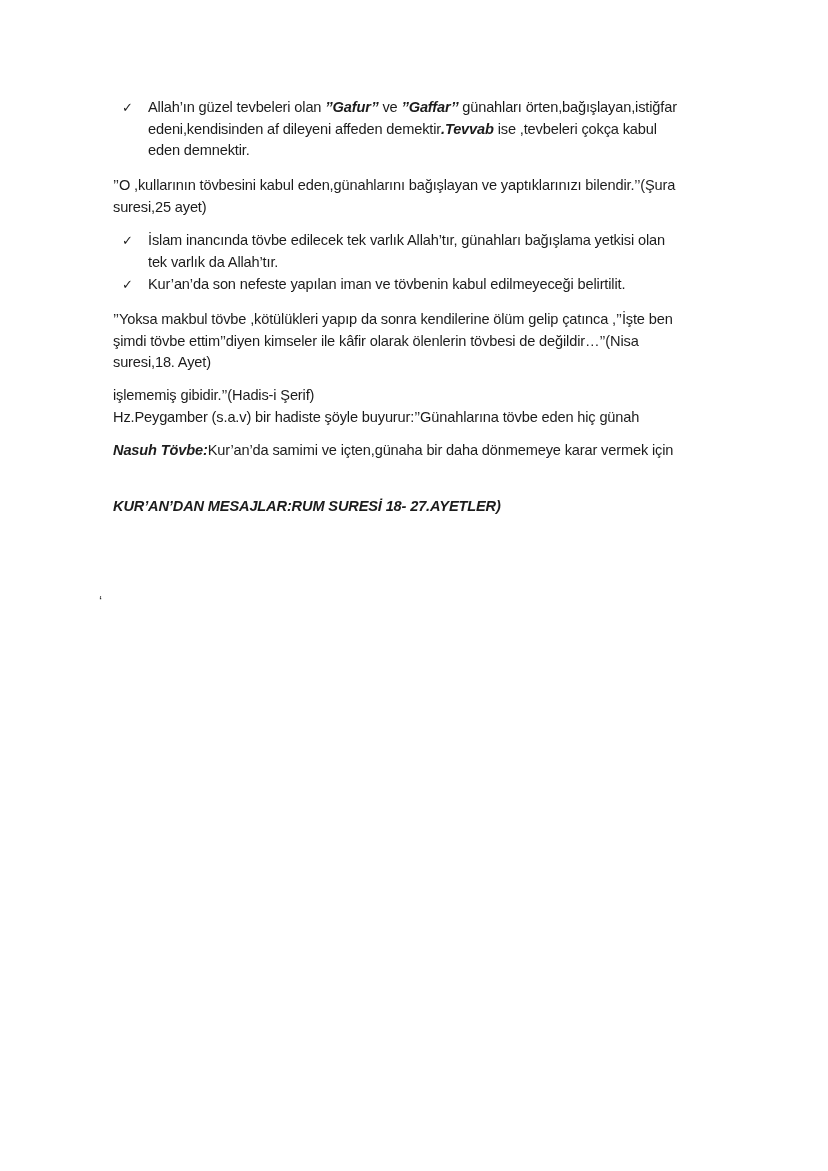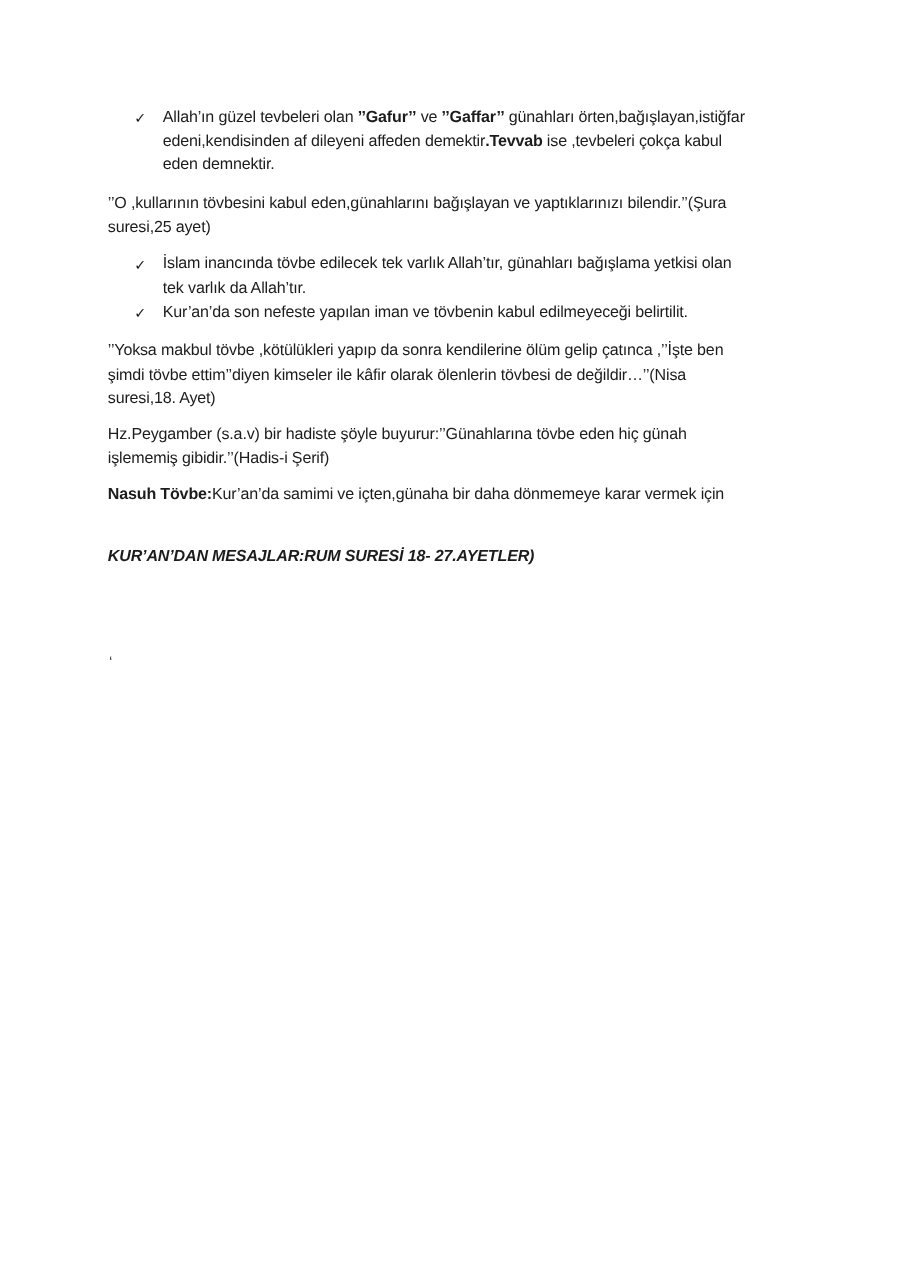--- a/index.html
+++ b/index.html
@@ -23,41 +23,41 @@
       background: #ffffff;
     }
     .text {
       font-size: 14.6px;
       line-height: 21.5px;
       letter-spacing: -0.15px;
       color: #1c1c1c;
     }
     .block {
       position: absolute;
-      left: 98px;
+      left: 113px;
       width: 640px;
     }
     .bullet {
       position: absolute;
       left: 122px;
       width: 630px;
     }
     .bullet .check {
       position: absolute;
       left: 0;
       top: 0;
       width: 14px;
       font-size: 13px;
       line-height: 21.5px;
       color: #1c1c1c;
     }
     .bullet .btext {
       margin-left: 26px;
     }
-    b { font-weight: bold; }
+    b { font-weight: bold; font-style: italic; }
     .heading {
       font-weight: bold;
     }
     .stray {
       position: absolute;
       left: 99px;
       top: 594px;
       font-size: 14px;
       line-height: 14px;
       color: #333;
@@ -95,22 +95,22 @@
     <div class="btext">Kur’an’da son nefeste yapılan iman ve tövbenin kabul edilmeyeceği belirtilit.</div>
   </div>
 
   <div class="block text" style="top:309px;">
     <div>’’Yoksa makbul tövbe ,kötülükleri yapıp da sonra kendilerine ölüm gelip çatınca ,’’İşte ben</div>
     <div>şimdi tövbe ettim’’diyen kimseler ile kâfir olarak ölenlerin tövbesi de değildir…’’(Nisa</div>
     <div>suresi,18. Ayet)</div>
   </div>
 
   <div class="block text" style="top:385px;">
+    <div>işlememiş gibidir.’’(Hadis-i Şerif)</div>
     <div>Hz.Peygamber (s.a.v) bir hadiste şöyle buyurur:’’Günahlarına tövbe eden hiç günah</div>
-    <div>işlememiş gibidir.’’(Hadis-i Şerif)</div>
   </div>
 
   <div class="block text" style="top:440px;">
     <div><b>Nasuh Tövbe:</b><span>Kur’an’da samimi ve içten,günaha bir daha dönmemeye karar vermek için</span></div>
   </div>
 
   <div class="block text heading" style="top:496px;font-style:italic;">KUR’AN’DAN MESAJLAR:RUM SURESİ 18- 27.AYETLER)</div>
 
   <div class="stray">‘</div>
 

